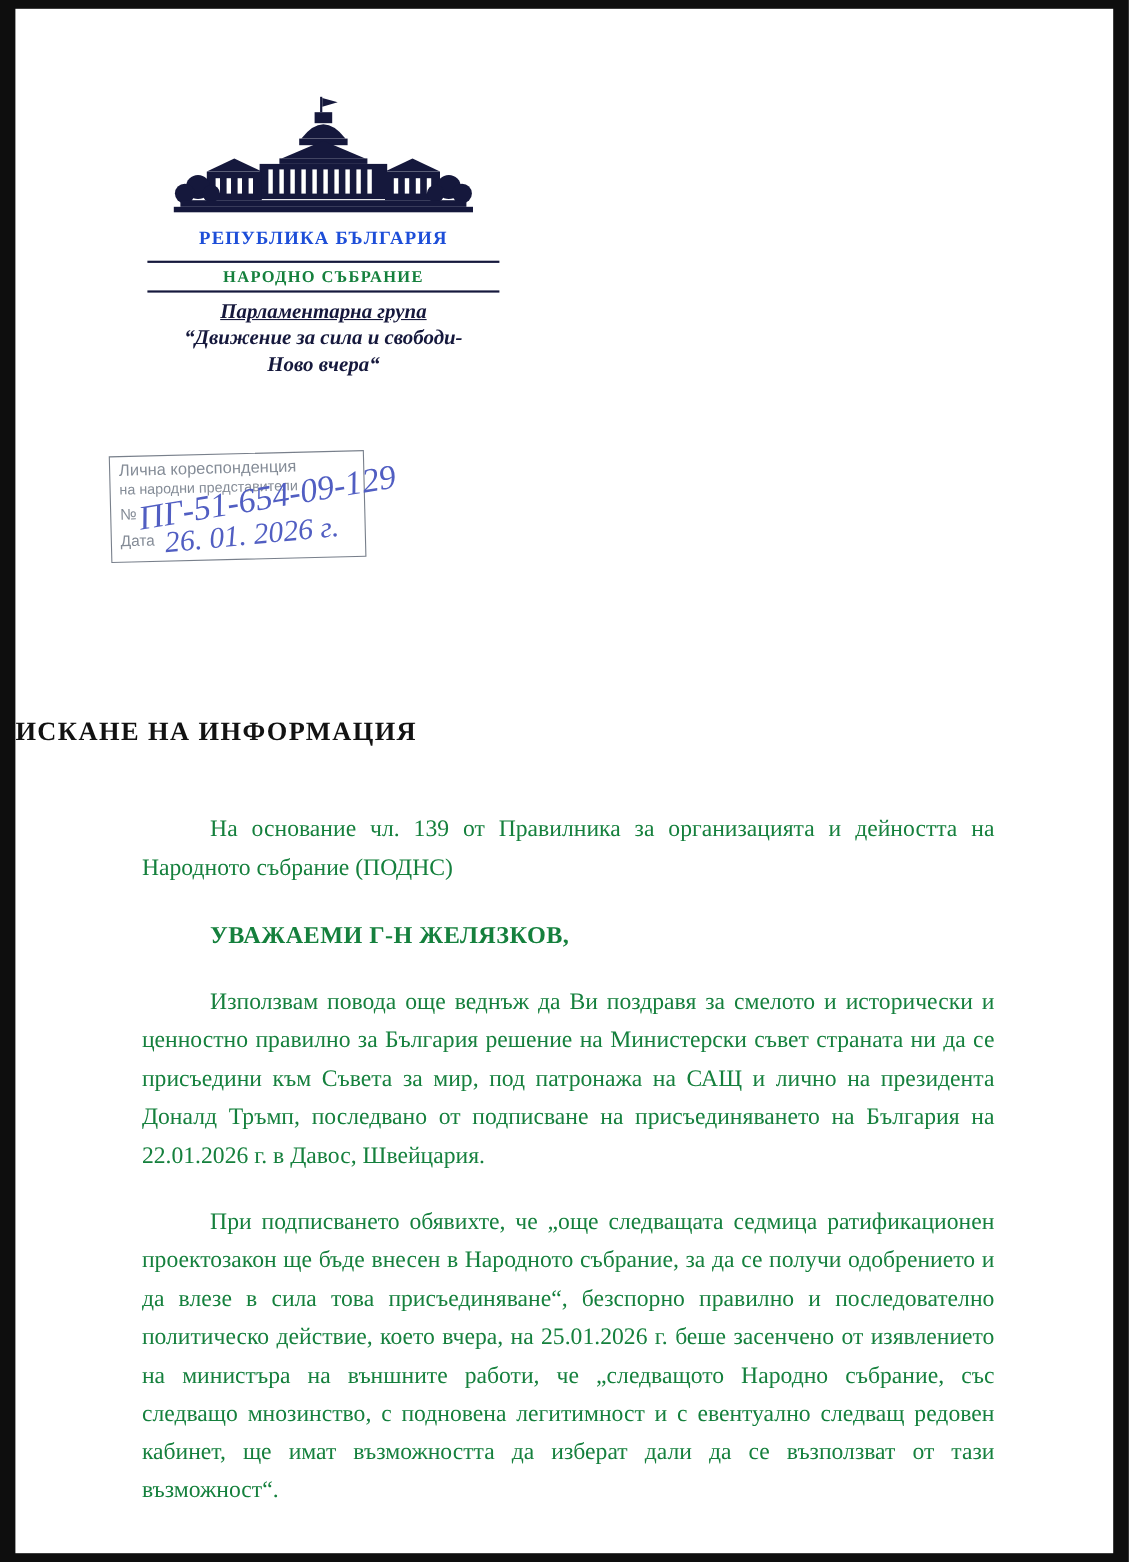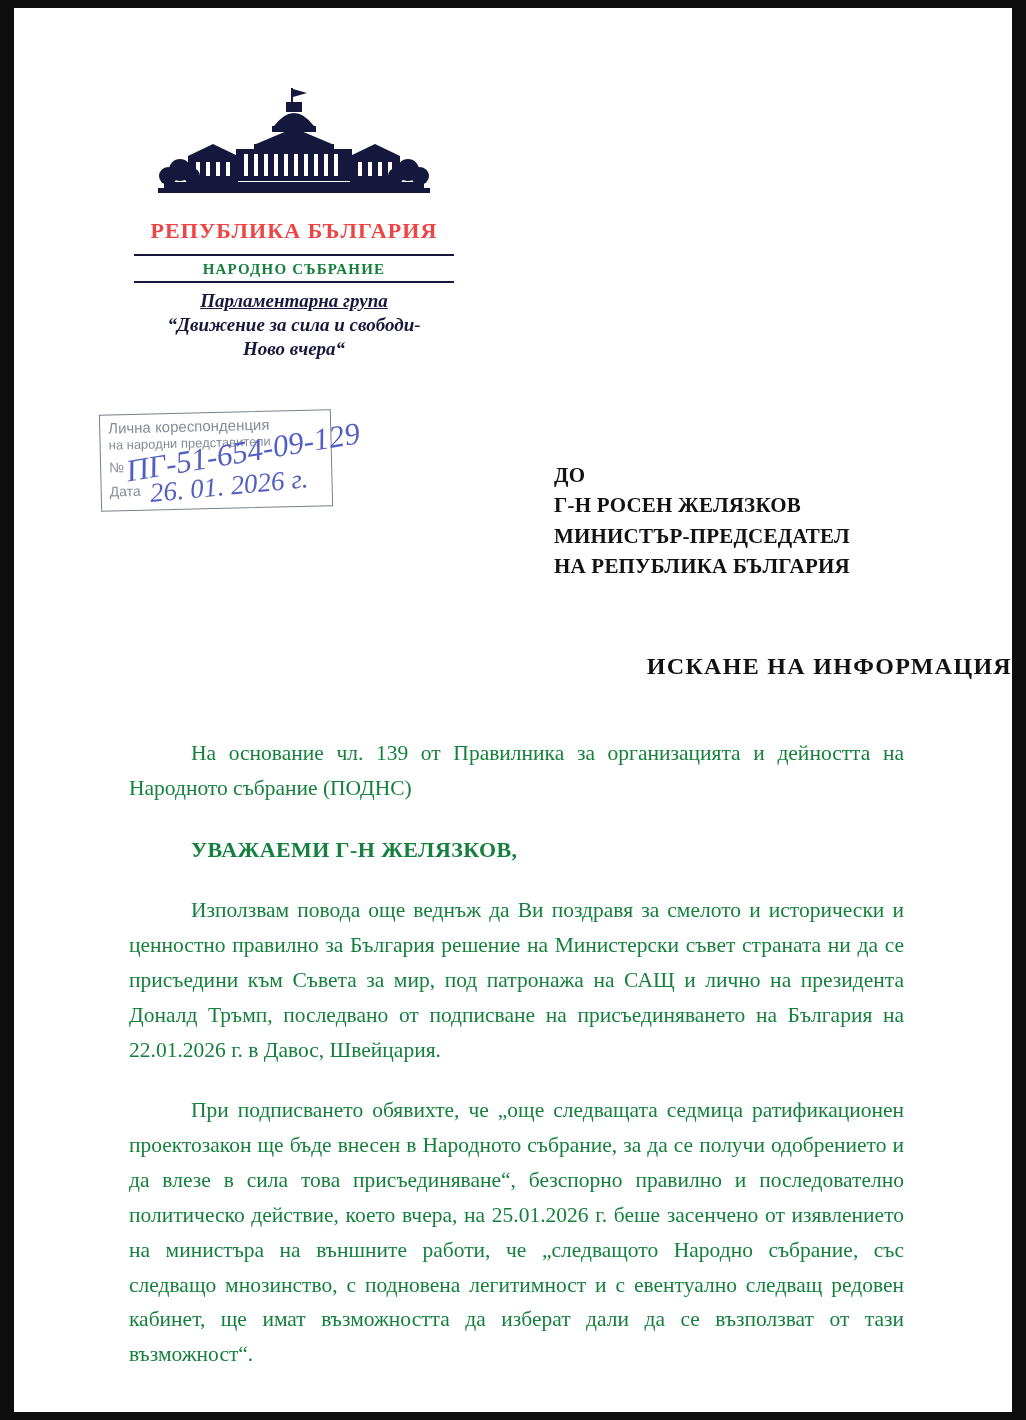--- a/index.html
+++ b/index.html
@@ -31,26 +31,26 @@
     width: 560px;
     text-align: center;
   }
   .crest {
     width: 300px;
     height: 115px;
     margin: 0 auto;
     display: block;
   }
   .republic {
-    margin-top: 17px;
-    font-family: "Liberation Serif", serif;
-    font-weight: bold;
-    font-size: 22px;
+    margin-top: 6px;
+    font-family: "Liberation Serif", serif;
+    font-weight: bold;
+    font-size: 17px;
     letter-spacing: 1.1px;
-    color: #ef4444;
+    color: #1d4ed8;
   }
   .rule {
     width: 320px;
     height: 2px;
     background: #15183c;
     margin: 10px auto 0 auto;
   }
   .assembly {
     margin-top: 5px;
     font-weight: bold;
@@ -147,21 +147,21 @@
     color: #121212;
     letter-spacing: 0.2px;
   }
 
   
   .doc-title {
     position: absolute;
     left: 0;
     top: 645px;
     width: 998px;
-    text-align: right;
+    text-align: left;
     font-weight: bold;
     font-size: 24px;
     letter-spacing: 1.3px;
     color: #121212;
   }
 
   
   .body-block {
     position: absolute;
     left: 115px;
@@ -262,26 +262,20 @@
 
   <div class="stamp">
     <div class="stamp-l1">Лична кореспонденция</div>
     <div class="stamp-l2">на народни представители</div>
     <div class="stamp-l3">№</div>
     <div class="stamp-l4">Дата</div>
     <div class="hand-no">ПГ-51-654-09-129</div>
     <div class="hand-date">26. 01. 2026 г.</div>
   </div>
 
-  <div class="addressee">
-    <div>ДО</div>
-    <div>Г-Н РОСЕН ЖЕЛЯЗКОВ</div>
-    <div>МИНИСТЪР-ПРЕДСЕДАТЕЛ</div>
-    <div>НА РЕПУБЛИКА БЪЛГАРИЯ</div>
-  </div>
 
   <div class="doc-title">ИСКАНЕ НА ИНФОРМАЦИЯ</div>
 
   <div class="body-block">
     <p class="legal-basis">На основание чл. 139 от Правилника за организацията и дейността на Народното събрание (ПОДНС)</p>
     <p class="salute">УВАЖАЕМИ Г-Н ЖЕЛЯЗКОВ,</p>
     <p>Използвам повода още веднъж да Ви поздравя за смелото и исторически и ценностно правилно за България решение на Министерски съвет страната ни да се присъедини към Съвета за мир, под патронажа на САЩ и лично на президента Доналд Тръмп, последвано от подписване на присъединяването на България на 22.01.2026 г. в Давос, Швейцария.</p>
     <p>При подписването обявихте, че „още следващата седмица ратификационен проектозакон ще бъде внесен в Народното събрание, за да се получи одобрението и да влезе в сила това присъединяване“, безспорно правилно и последователно политическо действие, което вчера, на 25.01.2026 г. беше засенчено от изявлението на министъра на външните работи, че „следващото Народно събрание, със следващо мнозинство, с подновена легитимност и с евентуално следващ редовен кабинет, ще имат възможността да изберат дали да се възползват от тази възможност“.</p>
   </div>
 

